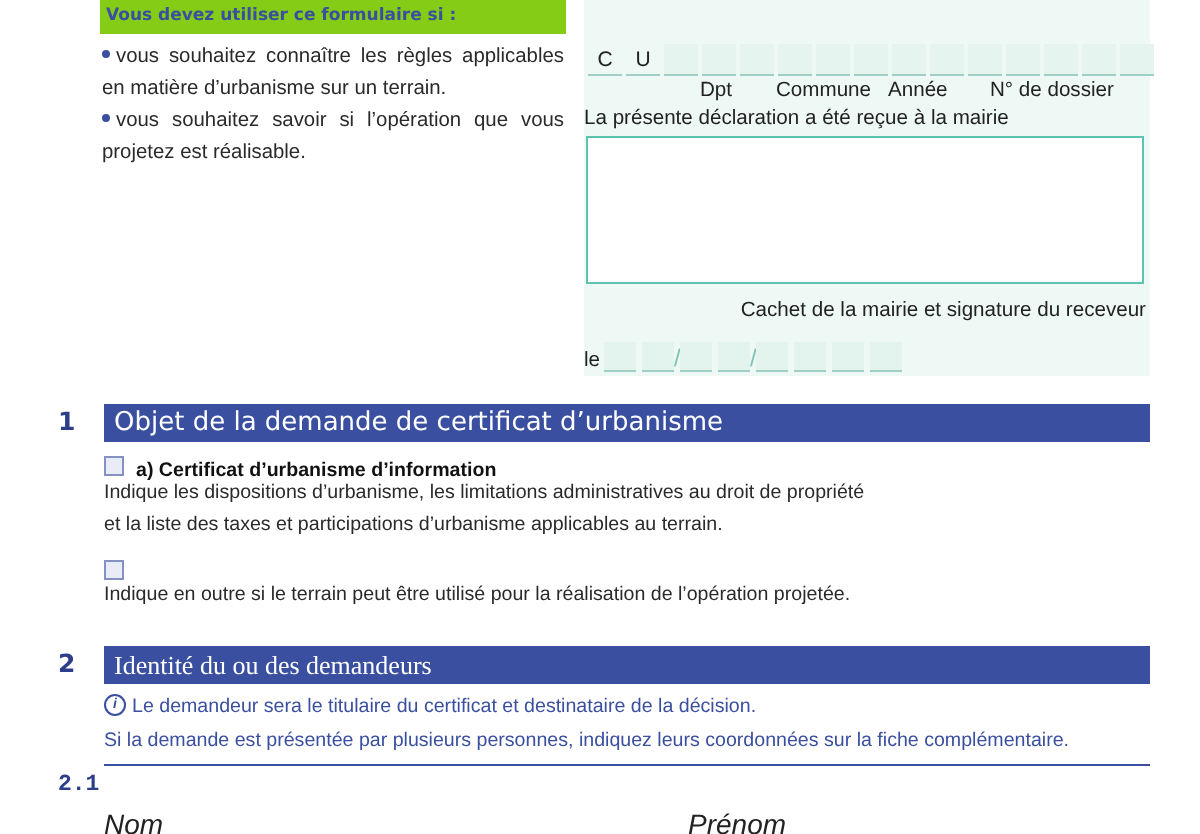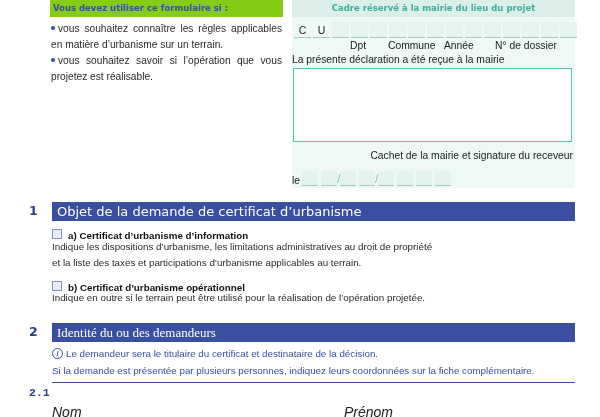--- a/index.html
+++ b/index.html
@@ -65,21 +65,20 @@
 </head>
 <body>
 
 <div class="abs use-header">Vous devez utiliser ce formulaire si :</div>
 <div class="abs use-text">
   <p><span class="bullet"></span><span>vous souhaitez connaître les règles applicables en matière d’urbanisme sur un terrain.</span></p>
   <p><span class="bullet"></span><span>vous souhaitez savoir si l’opération que vous projetez est réalisable.</span></p>
 </div>
 
 <div class="abs mairie">
-  <div class="abs mairie-header">Cadre réservé à la mairie du lieu du projet</div>
   <div class="abs cu-row">
     <div class="cu-box filled">C</div>
     <div class="cu-box filled">U</div>
     <div class="cu-box"></div>
     <div class="cu-box"></div>
     <div class="cu-box"></div>
     <div class="cu-box"></div>
     <div class="cu-box"></div>
     <div class="cu-box"></div>
     <div class="cu-box"></div>
@@ -119,21 +118,21 @@
 
 <div class="abs" style="left:52px; top:225px;">
   <span class="chk"></span><span class="opt-title">a) Certificat d’urbanisme d’information</span>
 </div>
 <div class="abs opt-desc" style="left:52px; top:239px;">
   <div>Indique les dispositions d’urbanisme, les limitations administratives au droit de propriété</div>
   <div>et la liste des taxes et participations d’urbanisme applicables au terrain.</div>
 </div>
 
 <div class="abs" style="left:52px; top:277px;">
-  <span class="chk"></span><span class="opt-title">b) Certificat d’urbanisme opérationnel</span>
+  <span class="chk"></span>
 </div>
 <div class="abs opt-desc" style="left:52px; top:290px;">
   <div>Indique en outre si le terrain peut être utilisé pour la réalisation de l’opération projetée.</div>
 </div>
 
 <div class="abs sec-num" style="left:29px; top:324px;">2</div>
 <div class="abs sec-bar" style="left:52px; top:323px; width:523px;font-family:Liberation Serif, serif;">Identité du ou des demandeurs</div>
 
 <div class="abs info-text" style="left:52px; top:345px;">
   <span class="info-icon">i</span><span>Le demandeur sera le titulaire du certificat et destinataire de la décision.</span>

